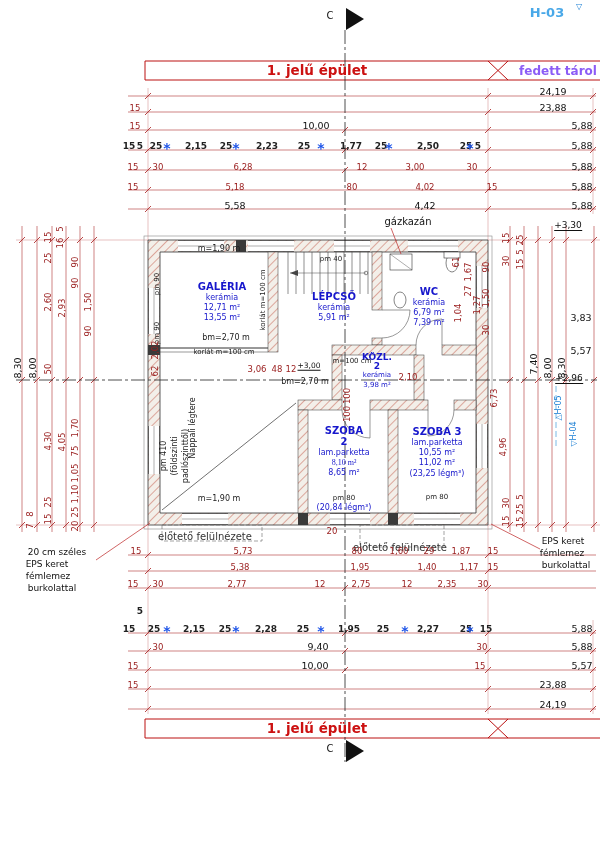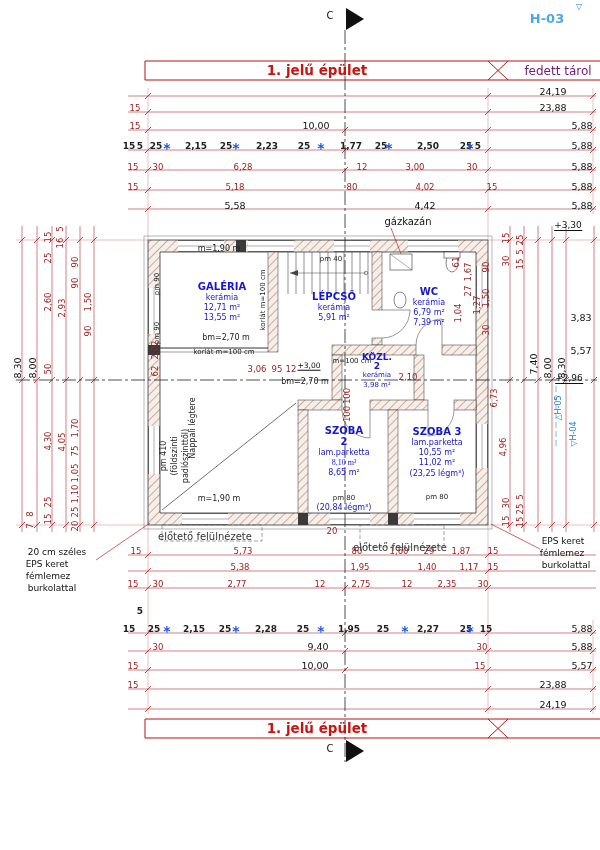--- a/index.html
+++ b/index.html
@@ -19,21 +19,21 @@
   .note7{font-size:7px;color:#222}
   .note9{font-size:9px;color:#111}
   .note10{font-size:10px;color:#111}
   .tiny{font-size:10px;color:#333}
   .star{font-size:14px;font-weight:bold;color:#1c53e8}
   .lvl{font-size:9px;color:#111;border-bottom:1px solid #111}
   .lvl7{font-size:7.5px;color:#111;border-bottom:1px solid #111}
   .blu{font-size:8px;color:#1b7fd4}
   .sheet{font-size:13px;font-weight:bold;color:#49a8e8}
   .band{font-size:13.5px;font-weight:bold;color:#cc1111}
-  .band2{font-size:12px;font-weight:normal;color:#701a75}
+  .band2{font-size:12px;font-weight:bold;color:#8b5cf6}
 </style>
 </head>
 <body>
 
 <div id="canvas">
 <svg id="plan" width="600" height="850" viewBox="0 0 600 850">
   <defs>
     <pattern id="hatch" width="6" height="6" patternUnits="userSpaceOnUse" patternTransform="rotate(45)">
       <rect width="6" height="6" fill="#f3efe9"></rect>
       <line x1="0" y1="0" x2="0" y2="6" stroke="#c76a5a" stroke-width="1.1"></line>
@@ -224,21 +224,21 @@
 
   <g stroke="#222" stroke-width="0.8" stroke-dasharray="14 3 3 3">
     <line x1="345" y1="30" x2="345" y2="762"></line>
     <line x1="16" y1="380" x2="597" y2="380"></line>
   </g>
   <line x1="556" y1="386" x2="556" y2="446" stroke="#58a8e0" stroke-width="0.8" stroke-dasharray="6 3"></line>
 
   <polygon points="346,8 346,30 364,19" fill="#111"></polygon>
   <polygon points="346,740 346,762 364,751" fill="#111"></polygon>
 </svg>
-<span class="a sheet" style="left: 547px; top: 18px; transform: translate(-50%, -50%);">H-03</span>
+<span class="a sheet" style="left: 547px; top: 12px; transform: translate(-50%, -50%);">H-03</span>
     <span class="a blu" style="left: 579px; top: 7px; transform: translate(-50%, -50%);">▽</span>
     <span class="a note10" style="left: 330px; top: 16px; transform: translate(-50%, -50%);">C</span>
     <span class="a note10" style="left: 330px; top: 749px; transform: translate(-50%, -50%);">C</span>
     <span class="a band" style="left: 317px; top: 71px; transform: translate(-50%, -50%);">1. jelű épület</span>
     <span class="a band2" style="left: 558px; top: 71px; transform: translate(-50%, -50%);">fedett tárol</span>
     <span class="a band" style="left: 317px; top: 729px; transform: translate(-50%, -50%);">1. jelű épület</span>
     <span class="a big" style="left: 553px; top: 92px; transform: translate(-50%, -50%);">24,19</span>
     <span class="a dim" style="left: 135px; top: 108px; transform: translate(-50%, -50%);">15</span>
     <span class="a big" style="left: 553px; top: 108px; transform: translate(-50%, -50%);">23,88</span>
     <span class="a dim" style="left: 135px; top: 126px; transform: translate(-50%, -50%);">15</span>
@@ -352,21 +352,21 @@
     <span class="a rs" style="left: 429px; top: 313px; transform: translate(-50%, -50%);">6,79 m²</span>
     <span class="a rs" style="left: 429px; top: 323px; transform: translate(-50%, -50%);">7,39 m²</span>
     <span class="a room9" style="left: 377px; top: 357px; transform: translate(-50%, -50%);">KÖZL.</span>
     <span class="a room9" style="left: 377px; top: 366px; transform: translate(-50%, -50%);">2</span>
     <span class="a rs7" style="left: 377px; top: 375px; transform: translate(-50%, -50%);">kerámia</span>
     <span class="a rs7" style="left: 377px; top: 385px; transform: translate(-50%, -50%);">3,98 m²</span>
     <span class="a lvl7" style="left: 309px; top: 366px; transform: translate(-50%, -50%);">+3,00</span>
     <span class="a note" style="left: 305px; top: 382px; transform: translate(-50%, -50%);">bm=2,70 m</span>
     <span class="a note7" style="left: 352px; top: 361px; transform: translate(-50%, -50%);">m=100 cm</span>
     <span class="a dim" style="left: 257px; top: 369px; transform: translate(-50%, -50%);">3,06</span>
-    <span class="a dim" style="left: 277px; top: 369px; transform: translate(-50%, -50%);">95</span>
+    <span class="a dim" style="left: 277px; top: 369px; transform: translate(-50%, -50%);">48</span>
     <span class="a dim" style="left: 291px; top: 369px; transform: translate(-50%, -50%);">12</span>
     <span class="a dim" style="left: 408px; top: 377px; transform: translate(-50%, -50%);">2,10</span>
     <span class="a dim" style="left: 347px; top: 396px; transform: translate(-50%, -50%) rotate(-90deg);">100</span>
     <span class="a dim" style="left: 347px; top: 414px; transform: translate(-50%, -50%) rotate(-90deg);">100</span>
     <span class="a dim" style="left: 155px; top: 350px; transform: translate(-50%, -50%) rotate(-90deg);">2,02</span>
     <span class="a dim" style="left: 155px; top: 371px; transform: translate(-50%, -50%) rotate(-90deg);">62</span>
     <span class="a dim" style="left: 456px; top: 262px; transform: translate(-50%, -50%) rotate(-90deg);">61</span>
     <span class="a dim" style="left: 468px; top: 272px; transform: translate(-50%, -50%) rotate(-90deg);">1,67</span>
     <span class="a dim" style="left: 468px; top: 291px; transform: translate(-50%, -50%) rotate(-90deg);">27</span>
     <span class="a dim" style="left: 477px; top: 305px; transform: translate(-50%, -50%) rotate(-90deg);">1,27</span>

